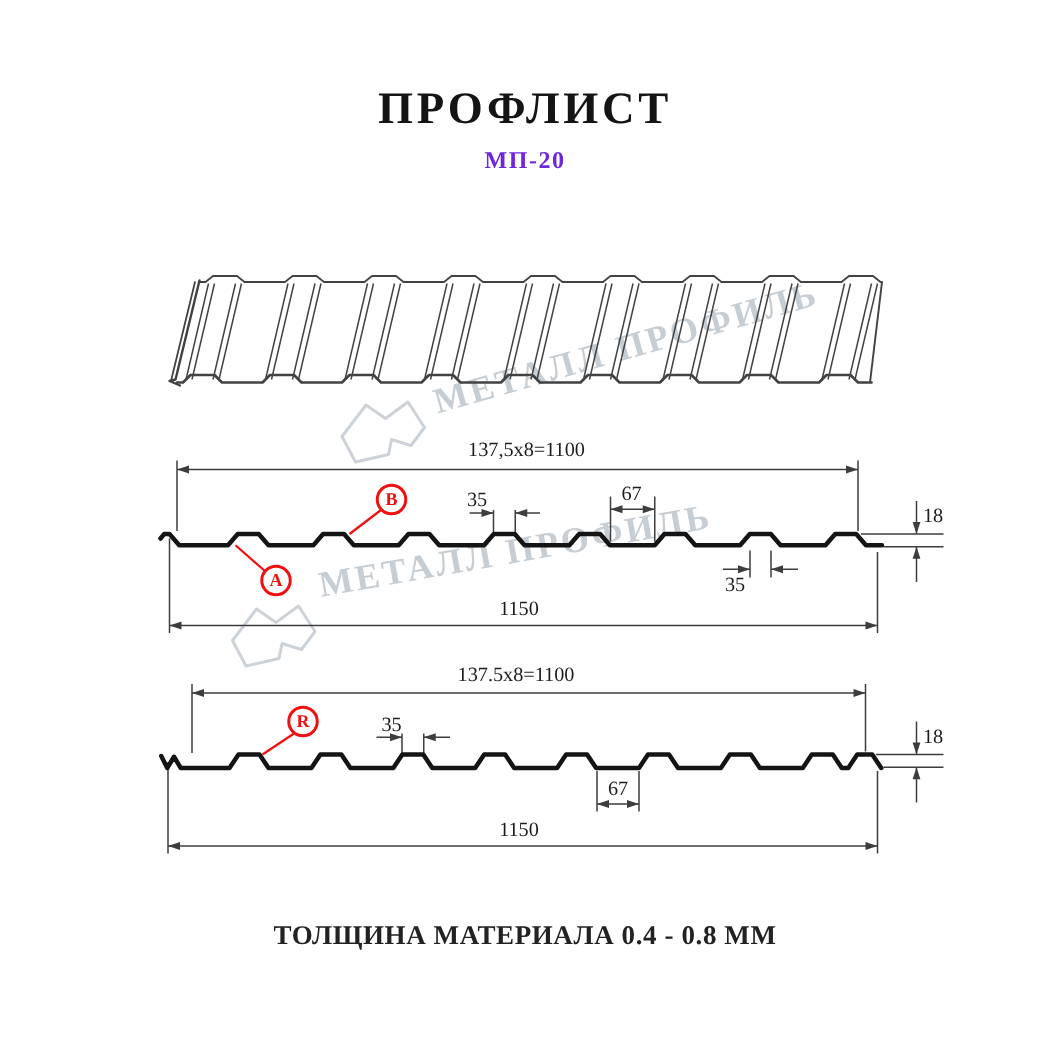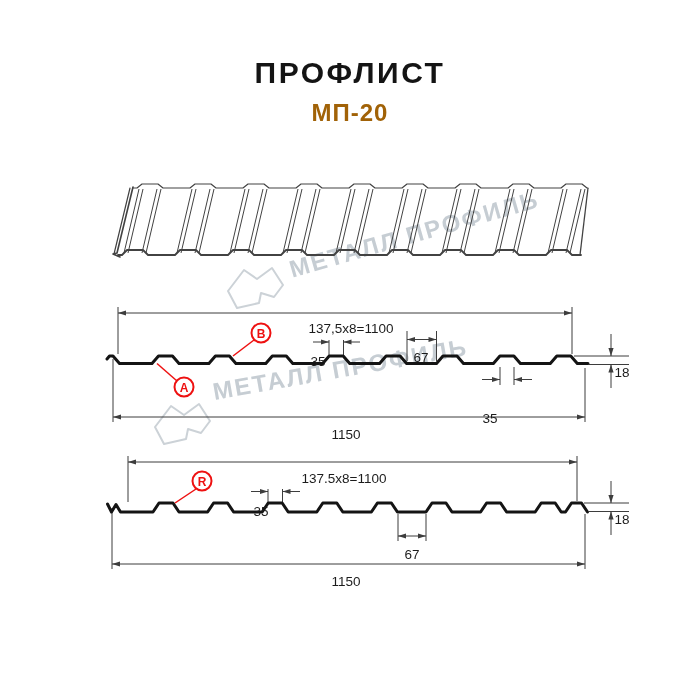--- a/index.html
+++ b/index.html
@@ -1,28 +1,28 @@
 <!DOCTYPE html>
 <html><head>
 <meta charset="utf-8">
 <style>
   html,body{margin:0;padding:0;background:#fff;}
   .page{position:relative;width:700px;height:700px;background:#ffffff;overflow:hidden;
-        font-family:Liberation Sans, sans-serif;}
+        font-family:Liberation Serif, serif;}
   .ctext{position:absolute;left:350px;transform:translateX(-50%);white-space:nowrap;z-index:3;}
   .title{top:56px;font-size:30px;font-weight:800;letter-spacing:2.5px;color:#141414;}
-  .subtitle{top:99px;font-size:24px;font-weight:700;letter-spacing:1px;color:#a16207;}
+  .subtitle{top:99px;font-size:16px;font-weight:700;letter-spacing:1px;color:#6d28d9;}
   .footer{top:613px;font-size:18px;font-weight:600;letter-spacing:.4px;color:#222;}
   .wm{position:absolute;font-weight:700;font-size:24px;letter-spacing:2px;color:#c6cdd3;
       white-space:nowrap;transform-origin:0 50%;z-index:0;}
   #wm1{left:290px;top:256px;transform:rotate(-16deg);}
   #wm2{left:213px;top:378px;transform:rotate(-10deg);}
   #art{position:absolute;left:0;top:0;z-index:1;}
   .dim{position:absolute;transform:translate(-50%,-50%);font-size:13.5px;color:#1c1c1c;
-       white-space:nowrap;z-index:2;margin-top:28px;}
+       white-space:nowrap;z-index:2;}
   .callout{position:absolute;width:17px;height:17px;border:2px solid #ee1111;border-radius:50%;
            display:flex;align-items:center;justify-content:center;font-size:12px;font-weight:700;
            color:#ee1111;transform:translate(-50%,-50%);background:transparent;z-index:2;}
 </style>
 </head>
 <body>
 
 <div class="page">
 
   <div class="ctext title">ПРОФЛИСТ</div>
@@ -152,13 +152,14 @@
   <span class="dim" style="left:344px;top:450px">137.5x8=1100</span>
   <span class="dim" style="left:261px;top:483px">35</span>
   <span class="dim" style="left:412px;top:526px">67</span>
   <span class="dim" style="left:622px;top:491px">18</span>
   <span class="dim" style="left:346px;top:553px">1150</span>
 
   <div class="callout" style="left:184px;top:387px">A</div>
   <div class="callout" style="left:261px;top:333px">B</div>
   <div class="callout" style="left:202px;top:481px">R</div>
 
+  <div class="ctext footer">ТОЛЩИНА МАТЕРИАЛА 0.4 - 0.8 ММ</div>
 </div>
 
 </body></html>

